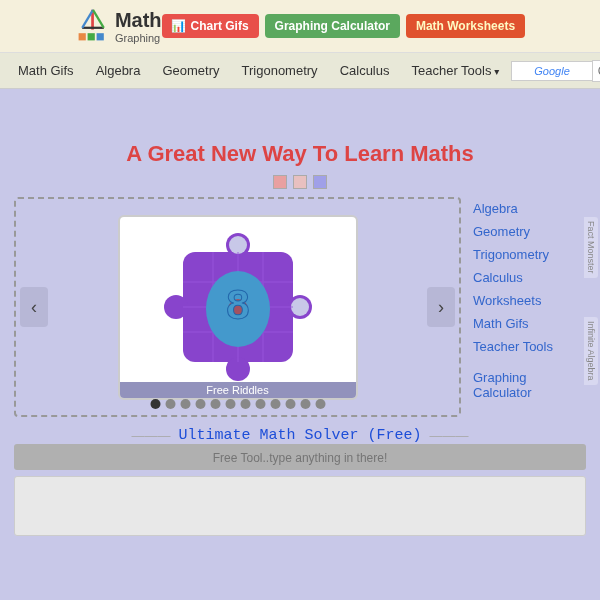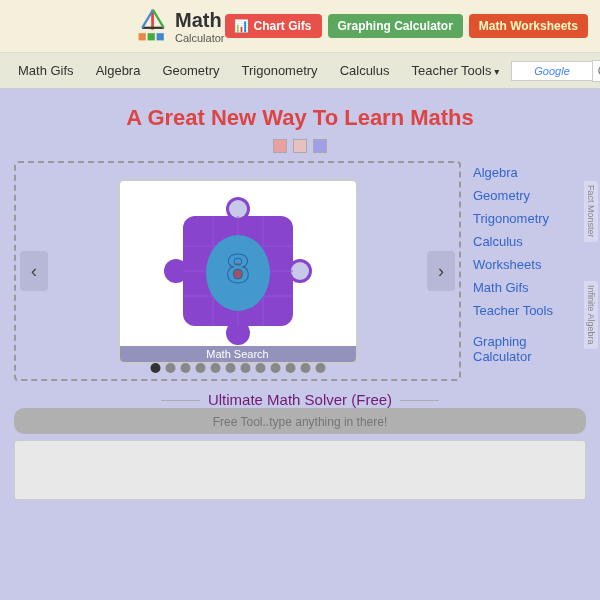--- a/index.html
+++ b/index.html
@@ -4,21 +4,21 @@
   <style>
     * { margin: 0; padding: 0; box-sizing: border-box; }
     body { font-family: Arial, sans-serif; background: #c8c8e8; width: 600px; height: 600px; overflow: hidden; }
 
     
     #header {
       background: #f5f0dc;
       padding: 8px 12px;
       display: flex;
       align-items: center;
-      justify-content: flex-end;
+      justify-content: center;
       border-bottom: 1px solid #ddd;
     }
     #logo-area {
       display: flex;
       align-items: center;
     }
     .logo-icon {
       width: 36px;
       height: 36px;
       margin-right: 4px;
@@ -81,20 +81,21 @@
       padding: 3px 5px;
       font-size: 12px;
       width: 110px;
       color: #888;
     }
 
     
     #main {
       background: #c8c8e8;
       padding: 10px 14px;
+      margin-top: 36px;
     }
 
     
     #page-title {
       text-align: center;
       font-size: 22px;
       color: #d44;
       margin: 6px 0 8px 0;
       font-weight: bold;
     }
@@ -243,21 +244,21 @@
     #solver-title-dashes {
       display: flex;
       align-items: center;
       justify-content: center;
       gap: 8px;
       color: #aaa;
       font-size: 13px;
     }
     #solver-input-area {
       background: #b0b0b0;
-      border-radius: 10px;
+      border-radius: 3px;
       padding: 4px 8px;
       margin-bottom: 6px;
     }
     #solver-input {
       width: 100%;
       background: transparent;
       border: none;
       font-size: 12px;
       color: #333;
       outline: none;
@@ -279,21 +280,21 @@
       <rect x="18" y="2" width="3" height="22" fill="#e04444" transform="rotate(0,19,13)"></rect>
       <line x1="8" y1="22" x2="32" y2="22" stroke="#333" stroke-width="2.5"></line>
       <line x1="20" y1="2" x2="8" y2="22" stroke="#4488cc" stroke-width="2.5"></line>
       <line x1="20" y1="2" x2="32" y2="22" stroke="#44aa44" stroke-width="2.5"></line>
       <rect x="4" y="28" width="8" height="8" fill="#e88844"></rect>
       <rect x="14" y="28" width="8" height="8" fill="#44aa44"></rect>
       <rect x="24" y="28" width="8" height="8" fill="#4488cc"></rect>
     </svg>
     <div>
       <div style="font-size:20px;font-weight:bold;color:#333;">Math</div>
-      <div style="font-size:11px;color:#555;">Calculator</div>
+      <div style="font-size:11px;color:#555;">Graphing</div>
     </div>
   </div>
   <div id="header-buttons">
     <button class="header-btn btn-chart">
       <span>📊</span>
       <span>Chart Gifs</span>
     </button>
     <button class="header-btn btn-graph">
       <span>Graphing Calculator</span>
     </button>
@@ -358,21 +359,21 @@
             <line x1="80" y1="25" x2="80" y2="135"></line>
             <line x1="105" y1="25" x2="105" y2="135"></line>
           </g>
 
           <ellipse cx="80" cy="82" rx="32" ry="38" fill="#4499cc"></ellipse>
 
           <circle cx="80" cy="82" r="10" fill="#cc3333" opacity="0.7"></circle>
 
           <text x="80" y="92" text-anchor="middle" font-size="42" font-weight="bold" fill="#4499cc" stroke="#2266aa" stroke-width="1">8</text>
         </svg>
-        <div id="carousel-caption">Math Search</div>
+        <div id="carousel-caption">Free Riddles</div>
       </div>
       <button id="carousel-next">›</button>
 
       <div id="indicators" style="position:absolute;bottom:6px;left:50%;transform:translateX(-50%);display:flex;gap:5px;">
         <div class="indicator active"></div>
         <div class="indicator"></div>
         <div class="indicator"></div>
         <div class="indicator"></div>
         <div class="indicator"></div>
         <div class="indicator"></div>
@@ -397,21 +398,21 @@
       <a class="sidebar-link">Graphing
 Calculator</a>
       <div id="sidebar-right-tab">Fact Monster</div>
       <div id="sidebar-right-tab2">Infinite Algebra</div>
     </div>
   </div>
 
   <div id="solver-section">
     <div id="solver-title-dashes">
       <span>———</span>
-      <span style="font-size:15px;color:#701a75;">Ultimate Math Solver (Free)</span>
+      <span style="font-size:15px;color:#1d4ed8;font-family:Liberation Mono, monospace;">Ultimate Math Solver (Free)</span>
       <span>———</span>
     </div>
     <div id="solver-input-area">
       <input id="solver-input" type="text" placeholder="Free Tool..type anything in there!" style="">
     </div>
     <div id="solver-box"></div>
   </div>
 </div>
 
 </body></html>

